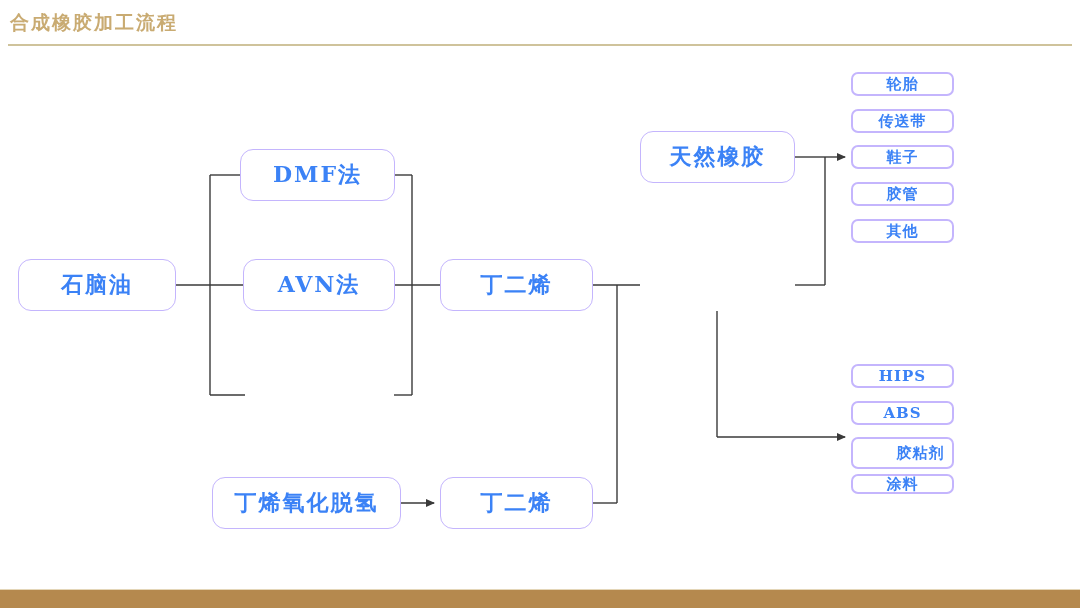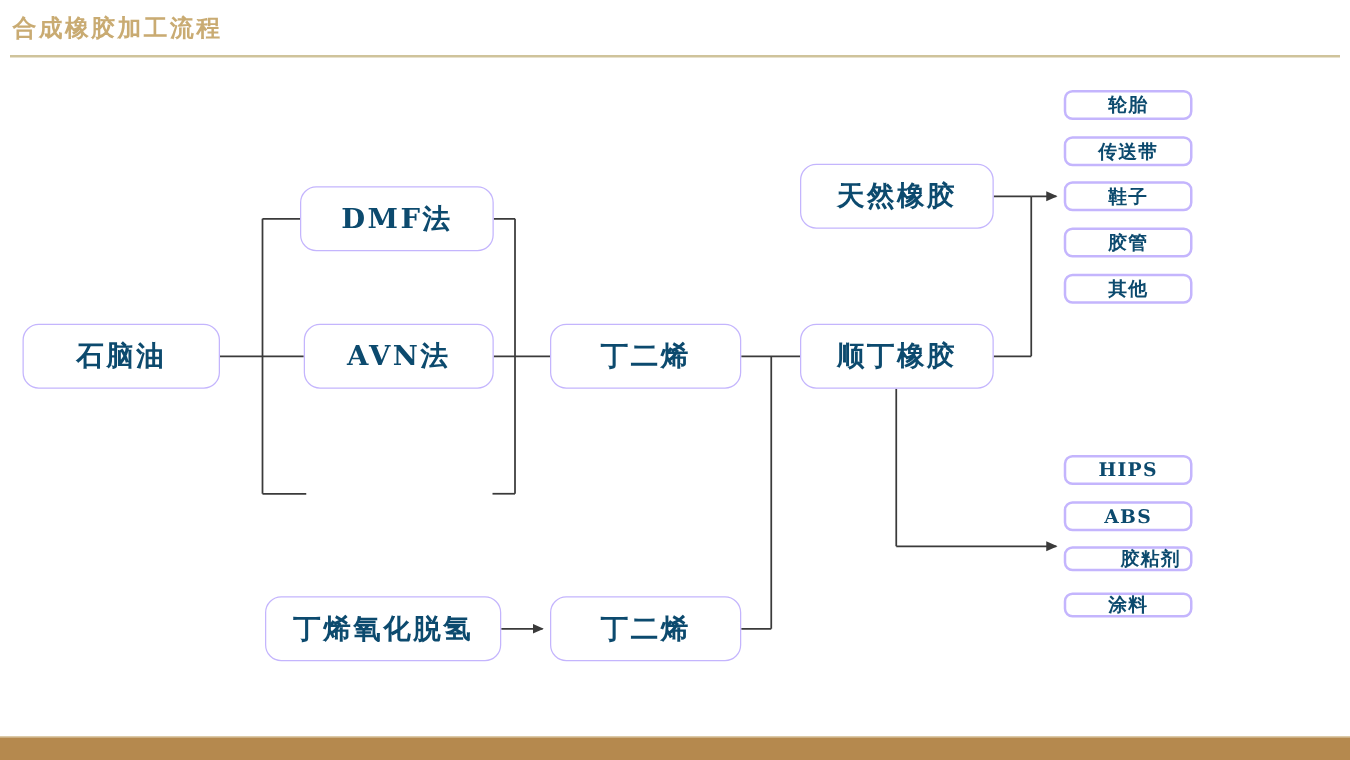--- a/index.html
+++ b/index.html
@@ -47,21 +47,21 @@
     border-top:1px solid #e4d6b8;
   }
   
   #diagram{
     position:absolute;left:0;top:48px;width:1080px;height:542px;
   }
   #wires{position:absolute;left:0;top:0;width:1080px;height:542px;}
   .node{
     position:absolute;box-sizing:border-box;
     display:flex;align-items:center;justify-content:center;
-    background:#ffffff;color:#0c4a6e;
+    background:#ffffff;color:#3b82f6;
     border:1px solid #c4b5fd;border-radius:13px;
     font-family:"DejaVu Serif","Liberation Serif",serif;
     font-weight:700;
     letter-spacing:2px;
     white-space:nowrap;
   }
   .node.main{font-size:22px;}
   .node.small{
     border-width:2px;border-radius:7px;
     font-size:15px;letter-spacing:1px;
@@ -121,23 +121,20 @@
     </div>
   <div class="node main" style="left:243px;top:211px;width:152px;height:52px;">
       <span>AVN法</span>
     </div>
   <div class="node main" style="left:440px;top:211px;width:153px;height:52px;">
       <span>丁二烯</span>
     </div>
   <div class="node main" style="left:640px;top:83px;width:155px;height:52px;">
       <span>天然橡胶</span>
     </div>
-  <div class="node main" style="left:640px;top:211px;width:155px;height:52px;">
-      <span>顺丁橡胶</span>
-    </div>
   <div class="node main" style="left:212px;top:429px;width:189px;height:52px;justify-content:center;">
       <span>丁烯氧化脱氢</span>
     </div>
   <div class="node main" style="left:440px;top:429px;width:153px;height:52px;">
       <span>丁二烯</span>
     </div>
 
   <div class="node small" style="left:851px;top:24px;width:103px;height:24px;">
       <span>轮胎</span>
     </div>
@@ -153,21 +150,21 @@
   <div class="node small" style="left:851px;top:171px;width:103px;height:24px;">
       <span>其他</span>
     </div>
 
   <div class="node small" style="left:851px;top:316px;width:103px;height:24px;">
       <span>HIPS</span>
     </div>
   <div class="node small" style="left:851px;top:353px;width:103px;height:24px;">
       <span>ABS</span>
     </div>
-  <div class="node small" style="left:851px;top:389px;width:103px;height:20px;padding-left:36px;">
+  <div class="node small" style="left:851px;top:389px;width:103px;height:32px;padding-left:36px;">
       <span>胶粘剂</span>
     </div>
   <div class="node small" style="left:851px;top:426px;width:103px;height:20px;">
       <span>涂料</span>
     </div>
 
 </div>
 
 <div id="footer-bar"></div>
 

